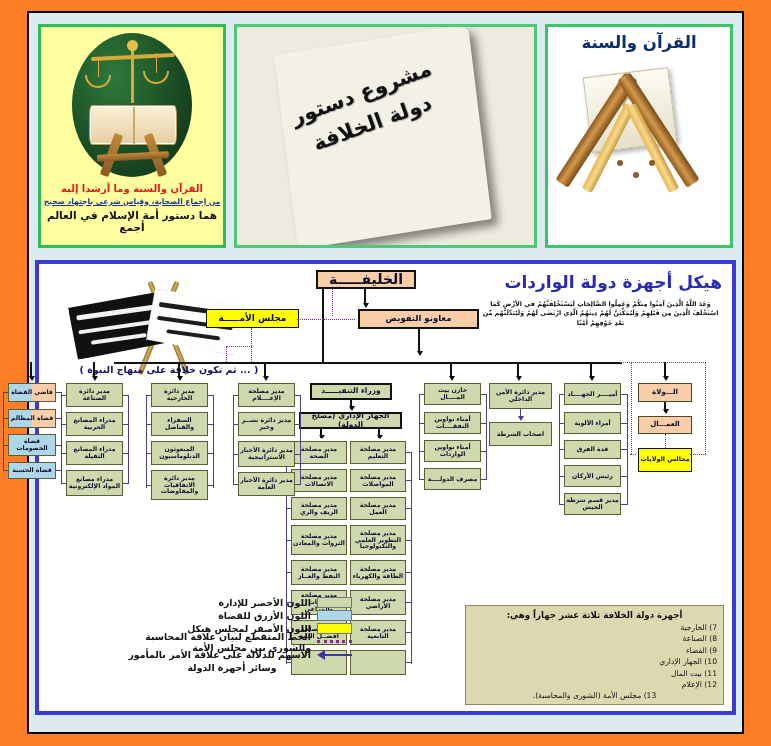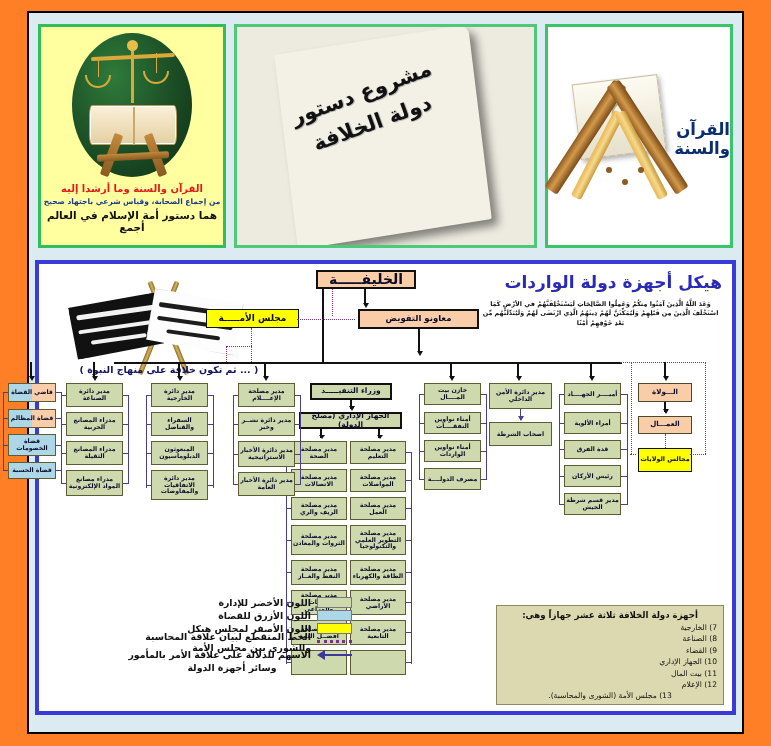--- a/index.html
+++ b/index.html
@@ -19,21 +19,21 @@
     width:100%; height:100%; background:#DCEAF2; padding:5px;
   }
   
   .header-band{
     position:relative; height:238px; background:#DCEAF2; padding:6px 4px 0 4px;
     display:flex; gap:5px; justify-content:space-between;
   }
   .hdr-panel{ border:3px solid #2EBF5B; background:#FFFFA0; position:relative; }
   .hdr-left{ width:188px; height:224px; display:flex; flex-direction:column; align-items:center; }
   .hdr-center{ width:303px; height:224px; background:#EDEBE0; border-color:#4FC878; }
-  .hdr-right{ width:188px; height:224px; background:#FFFFFF; border-color:#3CC46B; display:flex; flex-direction:row; align-items:center; }
+  .hdr-right{ width:188px; height:224px; background:#FFFFFF; border-color:#3CC46B; display:flex; flex-direction:column; align-items:center; }
 
   
   .emblem{ position:relative; width:150px; height:150px; margin-top:4px; }
   .oval{
     position:absolute; left:15px; top:2px; width:120px; height:144px; border-radius:50%;
     background:radial-gradient(ellipse at 35% 30%, #2F7A3A 0%, #1B4D25 55%, #0E2E15 100%);
   }
   .scale-post{ position:absolute; left:74px; top:14px; width:3px; height:58px; background:#D9A93A; }
   .scale-knob{ position:absolute; left:70px; top:9px; width:11px; height:11px; border-radius:50%; background:#E8BE4B; }
   .scale-beam{ position:absolute; left:34px; top:24px; width:84px; height:4px; background:#D9A93A; border-radius:2px;
@@ -54,21 +54,21 @@
   .book:before{
     content:""; position:absolute; left:43px; top:1px; width:2px; height:38px; background:#C8A86E;
   }
   .stand{ position:absolute; left:34px; top:104px; width:84px; height:40px; }
   .stand i{ position:absolute; width:9px; height:44px; background:linear-gradient(#C28A3C,#8A5A22); border-radius:2px; }
   .stand i:nth-child(1){ left:16px; top:-2px; transform:rotate(20deg); }
   .stand i:nth-child(2){ left:60px; top:-2px; transform:rotate(-20deg); }
   .stand i:nth-child(3){ left:6px; top:18px; width:72px; height:7px; transform:rotate(-3deg); }
 
   .cap1{ color:#E01B1B; font-size:10px; font-weight:bold; margin-top:2px; text-align:center; line-height:1.15; }
-  .cap2{ color:#1B3A8C; font-size:7.5px; font-weight:bold; text-align:center; line-height:1.2; margin-top:2px;}
+  .cap2{ color:#1B3A8C; font-size:7.5px; font-weight:bold; text-align:center; line-height:1.2; margin-top:2px;text-decoration:underline;}
   .cap3{ color:#111; font-size:10.5px; font-weight:bold; text-align:center; margin-top:3px; }
 
   
   .paper-wrap{ position:relative; width:100%; height:100%; overflow:hidden; }
   .paper{
     position:absolute; left:48px; top:12px; width:196px; height:196px;
     background:#F3F1E6; box-shadow:6px 7px 9px rgba(0,0,0,.45);
     transform:rotate(-7deg) skewY(-2deg);
     border-radius:2px 10px 2px 6px;
   }
@@ -163,21 +163,21 @@
   .legend-left .sw{ width:35px; height:11px; border:1px solid #777; flex:none; }
   .legend-left .tx{ font-size:9.4px; font-weight:bold; color:#111; }
   .legend-left .tx2{ font-size:9.4px; font-weight:bold; color:#111; text-align:center; width:100%; }
   .dashsw{ width:35px; height:0; border-top:3px dotted #7B2F8F; flex:none; }
   .arrsw{ position:relative; width:35px; height:10px; flex:none; }
   .arrsw .bar{ position:absolute; left:6px; top:4px; width:29px; height:2.5px; background:#3A3A9C;}
   .arrsw .hd{ position:absolute; left:0; top:0; width:0;height:0;
       border-top:5px solid transparent;border-bottom:5px solid transparent;border-right:8px solid #3A3A9C;}
 
   .legend-right{
-    position:absolute; right:8px; bottom:6px; width:228px; height:100px;
+    position:absolute; right:8px; bottom:6px; width:259px; height:100px;
     background:#DCD9B0; border:1px solid #8E8A60; padding:4px 6px;
   }
   .lr-title{ font-size:8.6px; font-weight:bold; color:#111; text-align:center; margin-bottom:2px; }
   .lr-grid{ display:flex; gap:4px; }
   .lr-col{ flex:1; }
   .lr-item{ font-size:7.6px; color:#111; line-height:1.5; }
   .lr-last{ font-size:7.6px; color:#111; text-align:center; margin-top:1px; }
 </style>
 </head>
 <body>

